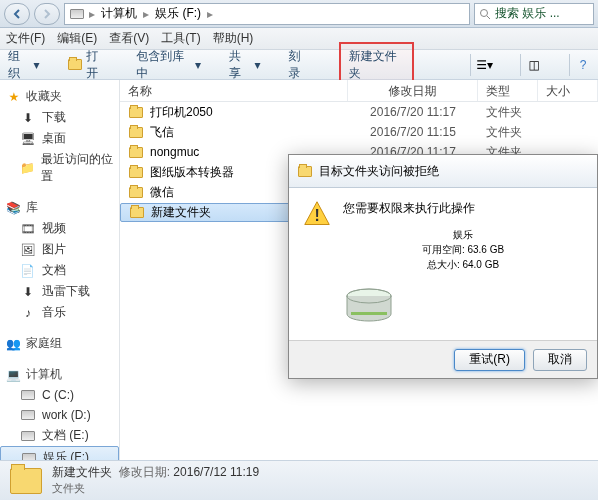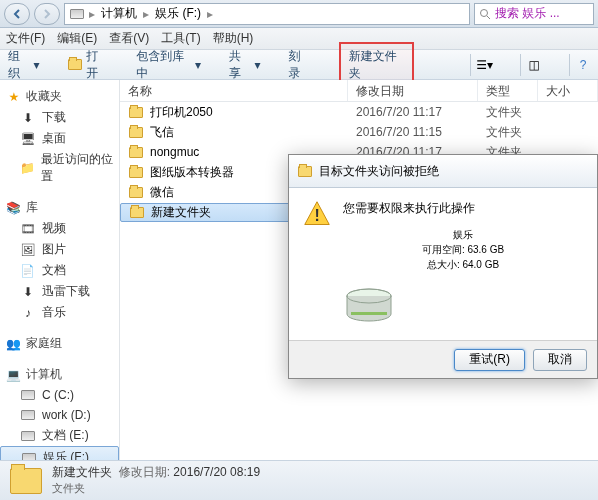--- a/index.html
+++ b/index.html
@@ -4,21 +4,21 @@
 <style>
 * { box-sizing: border-box; margin: 0; padding: 0; font-family: "Microsoft YaHei", "Segoe UI", Tahoma, sans-serif; }
 body { width: 598px; height: 500px; background: #fff; overflow: hidden; position: relative; font-size: 12px; }
 
 .titlebar { height: 28px; background: linear-gradient(#e8eef4,#d6e0ea); display: flex; align-items: center; padding: 0 4px; gap: 4px; border-bottom: 1px solid #b0c0d0; }
 .titlebar .nav-btn { width: 26px; height: 22px; background: linear-gradient(#f0f4f8,#dce4ec); border: 1px solid #a0b0c0; border-radius: 12px; display: flex; align-items: center; justify-content: center; }
 .titlebar .nav-btn svg { width: 10px; height: 10px; }
 .addr { flex: 1; height: 22px; background: #fff; border: 1px solid #a0b0c0; display: flex; align-items: center; padding: 0 4px; gap: 4px; }
 .addr .crumb { padding: 0 2px; }
 .addr .sep { color: #888; }
-.search { width: 120px; height: 22px; background: #fff; border: 1px solid #a0b0c0; display: flex; align-items: center; padding: 0 4px; color: #a21caf; gap: 4px; }
+.search { width: 120px; height: 22px; background: #fff; border: 1px solid #a0b0c0; display: flex; align-items: center; padding: 0 4px; color: #14532d; gap: 4px; }
 
 .menubar { height: 22px; background: linear-gradient(#f4f6f8,#e8ecf0); display: flex; align-items: center; padding: 0 6px; gap: 12px; border-bottom: 1px solid #d0d8e0; }
 .menubar span { color: #333; }
 
 .toolbar { height: 30px; background: linear-gradient(#f8fafc,#e4ecf2); display: flex; align-items: center; padding: 0 8px; gap: 28px; border-bottom: 1px solid #c8d4e0; position: relative; }
 .toolbar .tb-item { display: flex; align-items: center; gap: 4px; color: #2a4a6a; }
 .toolbar .highlight { border: 2px solid #e04040; padding: 4px 8px; margin: -4px 0; background: rgba(255,220,220,.2); }
 .toolbar .spacer { flex: 1; }
 .toolbar .ricon { width: 22px; height: 22px; display: flex; align-items: center; justify-content: center; border-left: 1px solid #c0ccd8; padding-left: 6px; }
 
@@ -32,21 +32,21 @@
 .ico { width: 16px; height: 16px; display: inline-flex; align-items: center; justify-content: center; }
 .star { color: #f0a000; }
 .folder { background: #f8d870; border: 1px solid #d0a030; border-radius: 1px; width: 14px; height: 11px; position: relative; }
 .folder:before { content: ""; position: absolute; top: -3px; left: 0; width: 6px; height: 3px; background: #f8d870; border: 1px solid #d0a030; border-bottom: none; }
 .drive { width: 14px; height: 10px; background: linear-gradient(#ccc,#eee); border: 1px solid #888; border-radius: 1px; }
 
 .filelist { flex: 1; background: #fff; position: relative; }
 .cols { display: flex; height: 22px; border-bottom: 1px solid #e4e8ec; color: #444; }
 .cols div { padding: 3px 8px; border-right: 1px solid #e8ecf0; }
 .c-name { flex: 1; }
-.c-date { width: 130px; }
+.c-date { width: 130px; text-align: center; }
 .c-type { width: 60px; }
 .c-size { width: 60px; }
 .row { display: flex; align-items: center; height: 20px; }
 .row .c-name { display: flex; align-items: center; gap: 6px; padding-left: 8px; }
 .row .c-date, .row .c-type, .row .c-size { padding: 0 8px; color: #555; }
 .row.sel .c-name { background: linear-gradient(#d4e8fb,#c2ddf6); border: 1px solid #7aa6d6; border-radius: 2px; }
 
 .dialog { position: absolute; top: 154px; right: 0; width: 310px; background: #fff; border: 1px solid #888; box-shadow: 0 4px 20px rgba(0,0,0,.3); }
 .dlg-title { height: 28px; background: linear-gradient(#fff,#e8eef4); border-bottom: 1px solid #c0ccd8; display: flex; align-items: center; padding: 16px 8px; gap: 6px; }
 .dlg-body { padding: 12px 14px; display: flex; gap: 12px; }
@@ -324,17 +324,17 @@
     <button>取消</button>
   </div>
 </div>
 
 <div class="details">
   <div class="big-folder"></div>
   <div class="det-text">
     <div class="det-main">
       <span>新建文件夹</span>
       &nbsp;<span style="color:#666">修改日期:</span>
-      <span>2016/7/20 08:19</span>
+      <span>2016/7/12 11:19</span>
     </div>
     <div class="det-sub">文件夹</div>
   </div>
 </div>
 
 </body></html>

